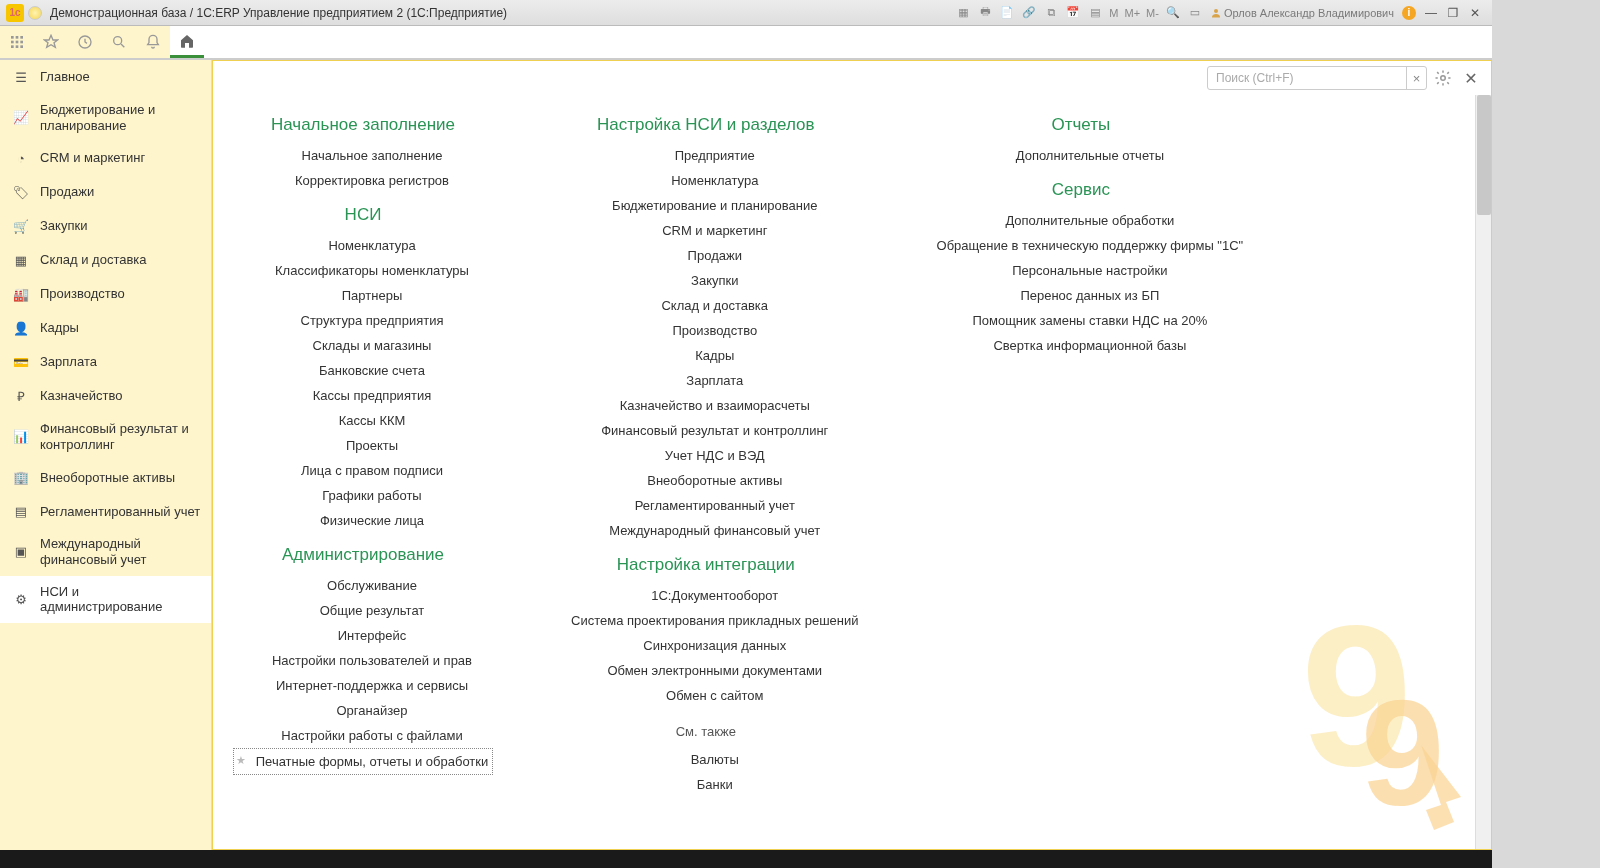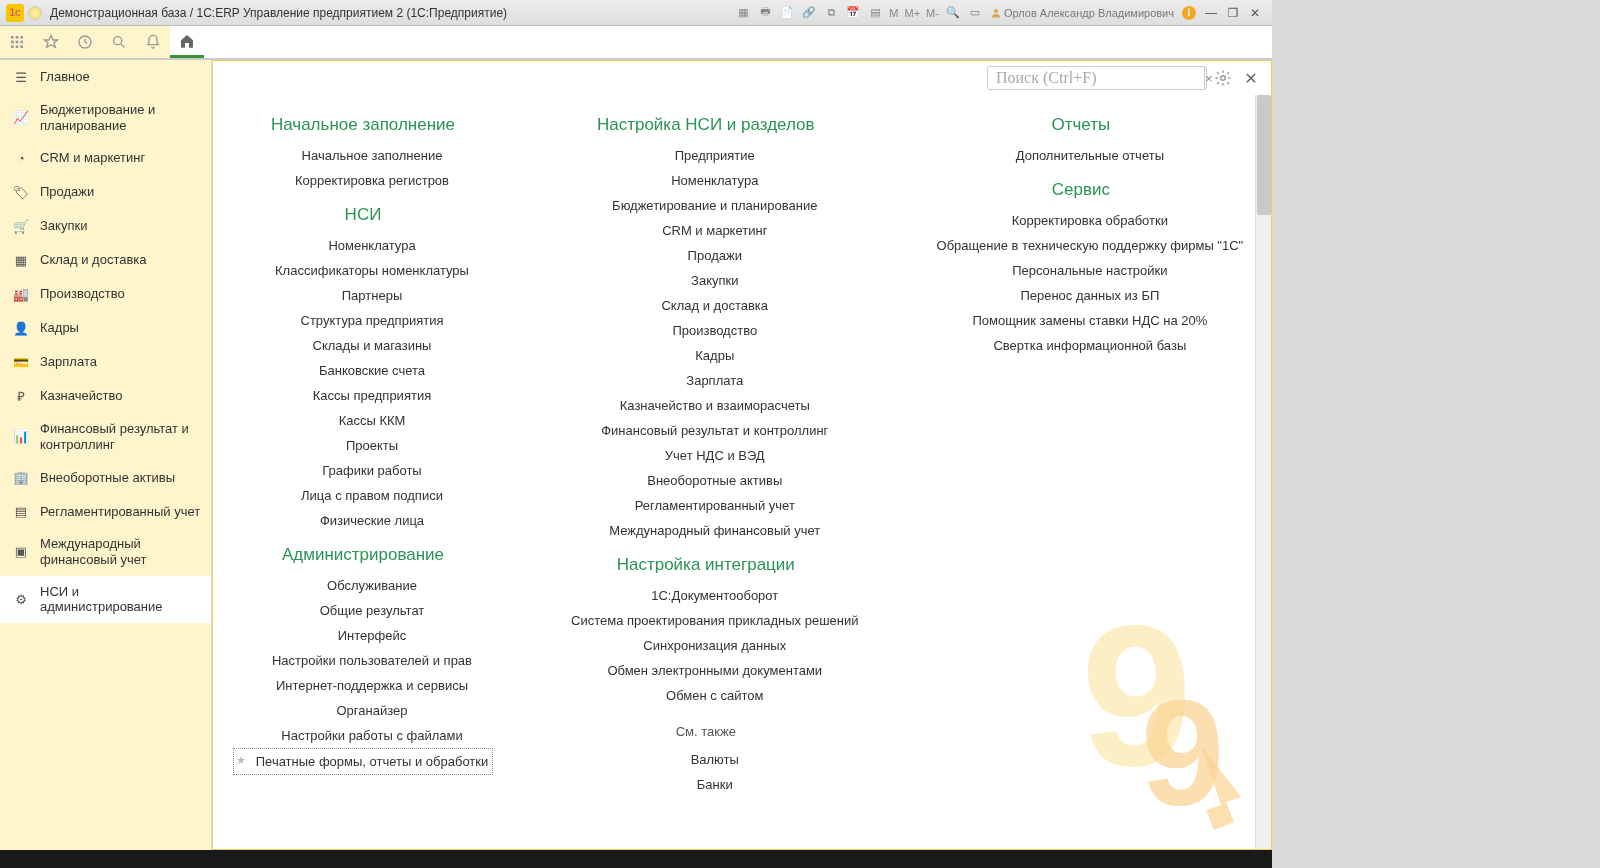--- a/index.html
+++ b/index.html
@@ -1,18 +1,18 @@
 <!DOCTYPE html>
 <html><head>
 <meta charset="utf-8">
 <style>
 * { margin: 0; padding: 0; box-sizing: border-box; font-family: Arial, sans-serif; }
 body { background: #d9d9d9; overflow: hidden; }
 
-.window { background: #fff; width: 1272px; height: 868px; display: flex; flex-direction: column; }
+.window { background: #fff; width: 1492px; height: 868px; display: flex; flex-direction: column; }
 
 
 .titlebar { height: 26px; background: linear-gradient(#ececec,#dedede); display: flex; align-items: center; padding: 0 6px; font-size: 12px; color: #333; border-bottom: 1px solid #bbb; }
 .titlebar .logo { width: 18px; height: 18px; background: #f7c600; border-radius: 3px; margin-right: 4px; display:flex;align-items:center;justify-content:center;font-size:10px;font-weight:bold;color:#d66; }
 .titlebar .dot { width: 14px; height: 14px; border-radius: 50%; background: radial-gradient(#fff3b0,#f5d654); margin-right: 8px; border:1px solid #ccc;}
 .titlebar .title-text { flex: 0 0 auto; }
 .titlebar .spacer { flex: 1; }
 .titlebar .tb-icon { width: 18px; height: 18px; margin: 0 2px; color: #888; display:inline-flex; align-items:center; justify-content:center; font-size:11px; cursor:pointer;}
 .titlebar .tb-text { font-size: 11px; color: #888; margin: 0 3px; cursor:pointer;}
 .titlebar .user { color: #7a7a7a; font-size: 11px; margin: 0 4px; display:flex;align-items:center;}
@@ -34,21 +34,21 @@
 .sidebar { width: 212px; background: #fef5cc; border-right: 1px solid #ddd; overflow-y:auto;}
 .side-item { display:flex; align-items:center; padding: 8px 10px; font-size: 13px; color:#333; cursor:pointer; min-height:34px;}
 .side-item .si-icon { width:22px; display:flex;align-items:center;justify-content:center;color:#555;flex-shrink:0;}
 .side-item .si-label { margin-left:8px; line-height:1.2;}
 .side-item.selected { background:#fff; }
 
 
 .content-wrap { flex:1; display:flex; flex-direction:column; border:1px solid #f0d050; margin:0; background:#fff; position:relative;}
 .content-top { height:34px; display:flex; align-items:center; justify-content:flex-end; padding:0 8px; gap:4px;}
 .search-box { display:flex; align-items:center; border:1px solid #ccc; border-radius:3px; height:24px; width:220px;}
-.search-box input { border:none; outline:none; flex:1; padding:0 8px; font-size:16px; color:#4d7c0f; background:transparent;font-family:Liberation Serif, serif;}
+.search-box input { border:none; outline:none; flex:1; padding:0 8px; font-size:12px; color:#4d7c0f; background:transparent;}
 .search-box input::placeholder{color:#aaa;}
 .search-clear { width:20px;height:22px;border-left:1px solid #ccc;display:flex;align-items:center;justify-content:center;color:#888;cursor:pointer;font-size:13px;}
 .gear-btn { width:24px;height:24px;display:flex;align-items:center;justify-content:center;color:#999;cursor:pointer;}
 .close-x { width:24px;height:24px;display:flex;align-items:center;justify-content:center;color:#666;cursor:pointer;font-size:16px;}
 
 .content { flex:1; overflow:auto; padding: 8px 20px 20px 20px; position:relative;}
 .columns { display:flex; gap:60px;}
 .col { flex:0 0 auto; min-width:260px;text-align:center;}
 .col-wide{min-width:300px;}
 
@@ -238,22 +238,22 @@
             <div class="section-head">НСИ</div>
             <a class="link">Номенклатура</a>
             <a class="link">Классификаторы номенклатуры</a>
             <a class="link">Партнеры</a>
             <a class="link">Структура предприятия</a>
             <a class="link">Склады и магазины</a>
             <a class="link">Банковские счета</a>
             <a class="link">Кассы предприятия</a>
             <a class="link">Кассы ККМ</a>
             <a class="link">Проекты</a>
+            <a class="link">Лица с правом подписи</a>
             <a class="link">Графики работы</a>
-            <a class="link">Лица с правом подписи</a>
             <a class="link">Физические лица</a>
 
             <div class="section-head">Администрирование</div>
             <a class="link">Обслуживание</a>
             <a class="link">Общие результат</a>
             <a class="link">Интерфейс</a>
             <a class="link">Настройки пользователей и прав</a>
             <a class="link">Интернет-поддержка и сервисы</a>
             <a class="link">Органайзер</a>
             <a class="link">Настройки работы с файлами</a>
@@ -289,21 +289,21 @@
             <div class="plain-head">См. также</div>
             <a class="link">Валюты</a>
             <a class="link">Банки</a>
           </div>
 
           <div class="col col-wide">
             <div class="section-head">Отчеты</div>
             <a class="link">Дополнительные отчеты</a>
 
             <div class="section-head">Сервис</div>
-            <a class="link">Корректировка обработки</a>
+            <a class="link">Дополнительные обработки</a>
             <a class="link">Обращение в техническую поддержку фирмы "1С"</a>
             <a class="link">Персональные настройки</a>
             <a class="link">Перенос данных из БП</a>
             <a class="link">Помощник замены ставки НДС на 20%</a>
             <a class="link">Свертка информационной базы</a>
           </div>
         </div>
 
         <div class="watermark">
           <svg width="260" height="240" viewBox="0 0 260 240">

